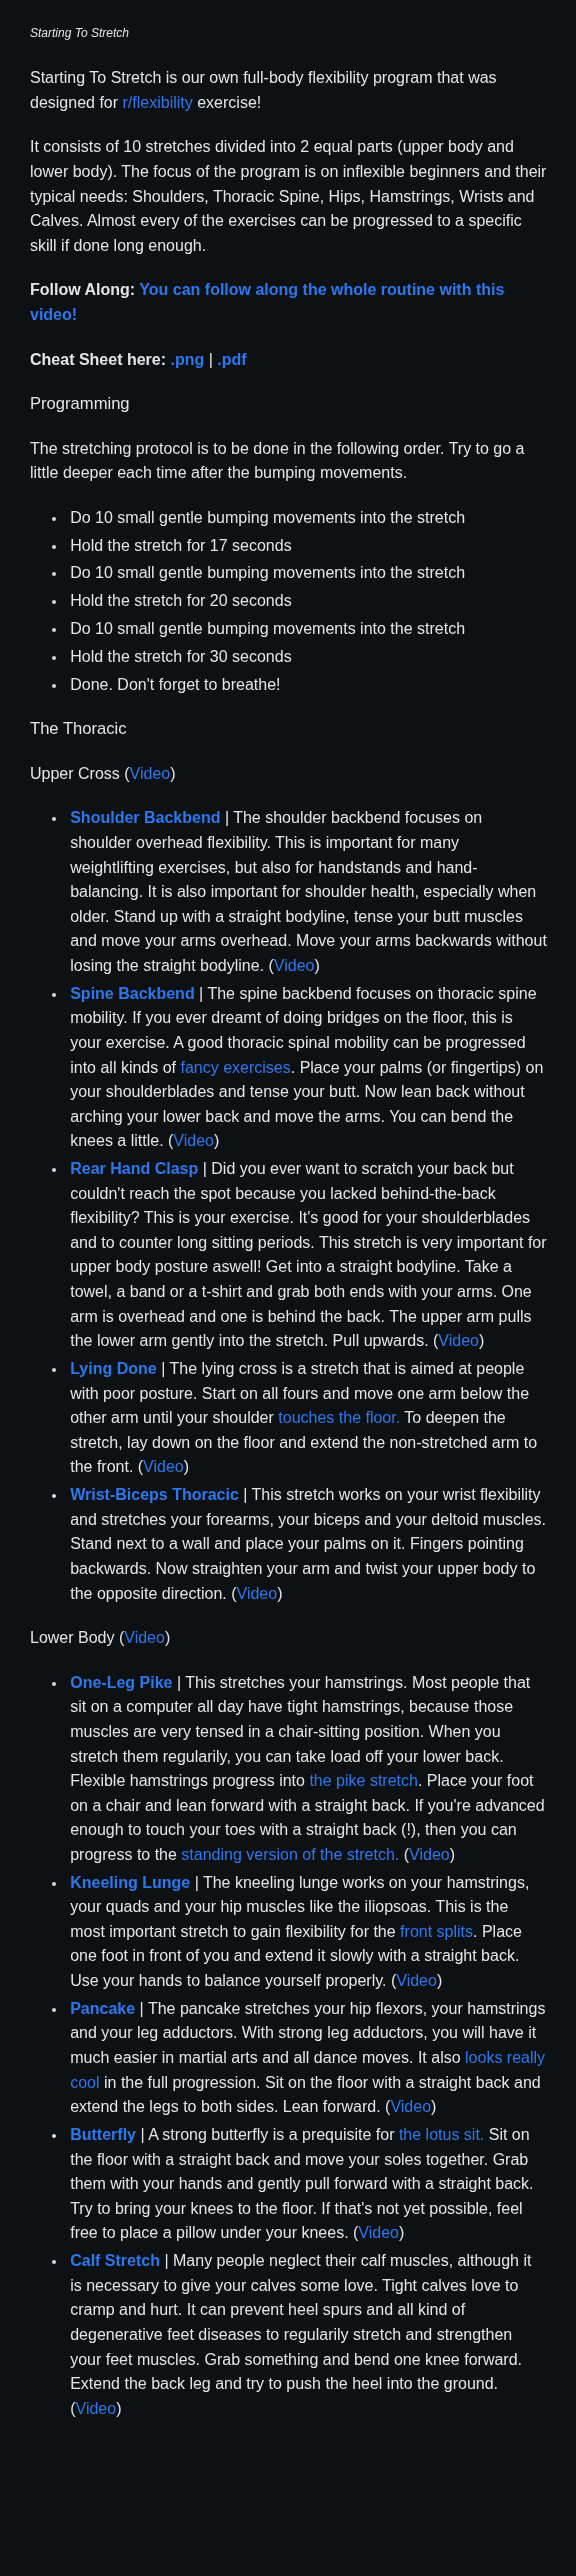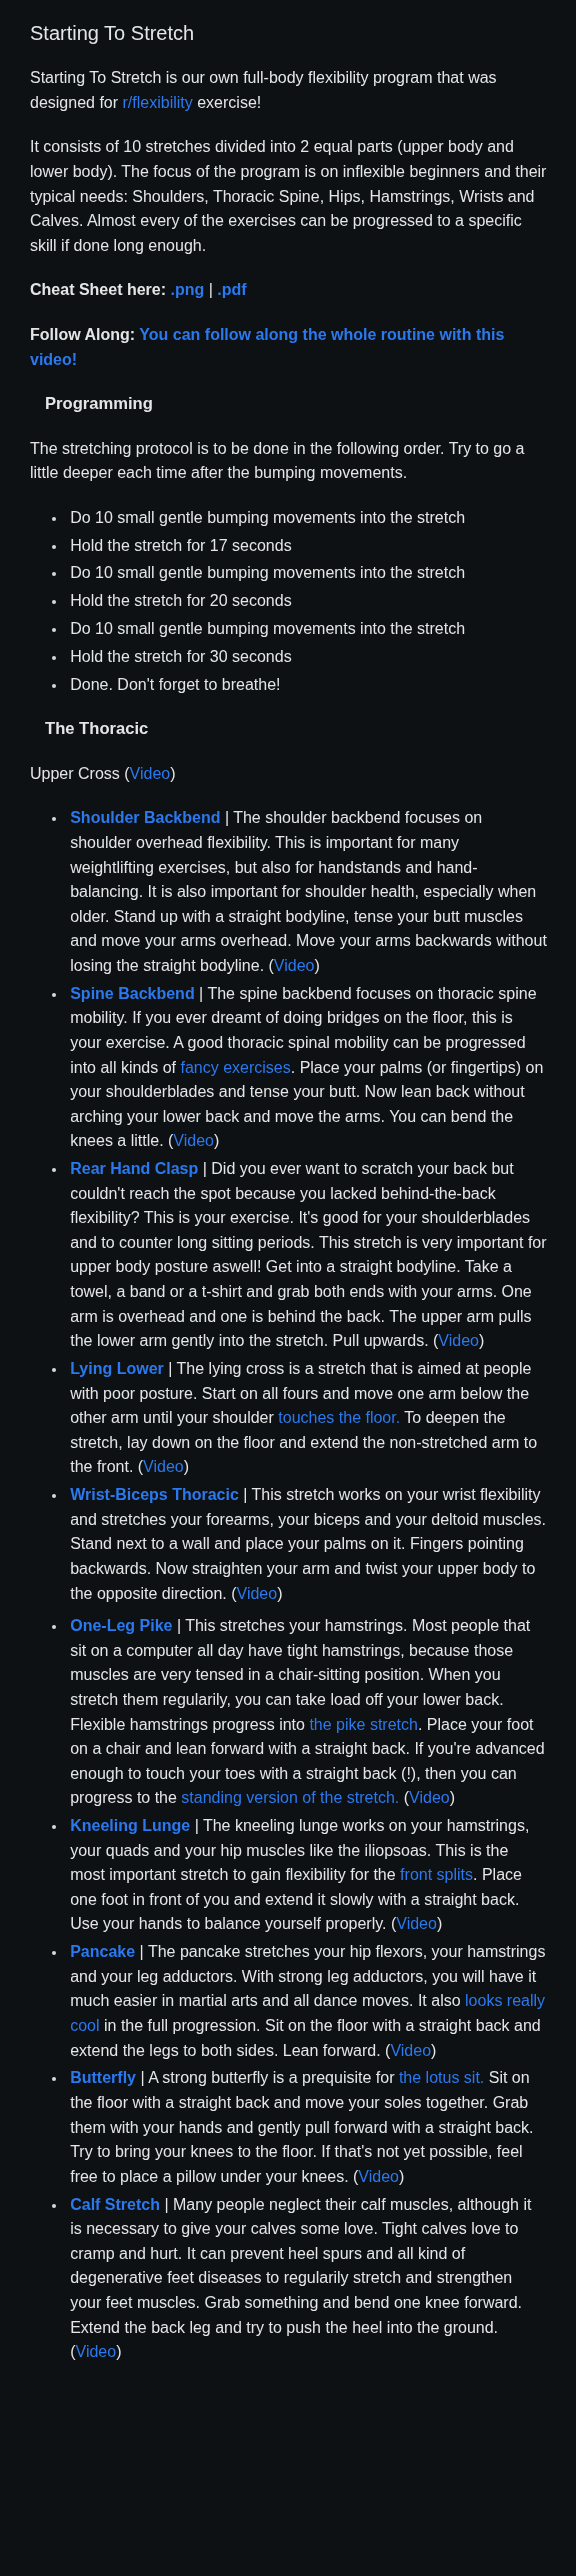--- a/index.html
+++ b/index.html
@@ -11,42 +11,42 @@
   *{box-sizing:border-box;}
   html,body{margin:0;padding:0;background:var(--background);}
   body{
     color:var(--text);
     font-family:"Liberation Sans","DejaVu Sans",sans-serif;
     font-size:16px;
     line-height:24.6px;
     width:577px;
   }
   main{padding:11.7px 30px 30px 30px;}
-  h1{font-size:20px;line-height:26px;font-weight:400;margin:8.5px 0 20px 0;}
-  h2{font-size:16.6px;line-height:24.6px;font-weight:700;margin:20px 15px;}
+  h1{font-size:12px;line-height:26px;font-weight:400;margin:8.5px 0 20px 0;font-style:italic;}
+  h2{font-size:16.6px;line-height:24.6px;font-weight:400;margin:20px 0;}
   p{margin:20px 0;}
   ul{margin:8px 0;padding-left:37px;}
   li{margin:3.2px 0;padding-left:3.2px;}
   li::marker{color:var(--bullet);font-size:14px;}
   a{color:var(--link);text-decoration:none;cursor:pointer;}
   .b{font-weight:700;}
 </style>
 </head>
 <body>
 
 <main>
   <h1>Starting To Stretch</h1>
 
   <p><span>Starting To Stretch is our own full-body flexibility program that was designed for </span><a href="#">r/flexibility</a><span> exercise!</span></p>
 
   <p><span>It consists of 10 stretches divided into 2 equal parts (upper body and lower body). The focus of the program is on inflexible beginners and their typical needs: Shoulders, Thoracic Spine, Hips, Hamstrings, Wrists and Calves. Almost every of the exercises can be progressed to a specific skill if done long enough.</span></p>
 
+  <p><span class="b">Follow Along: </span><a href="#" class="b">You can follow along the whole routine with this video!</a></p>
+
   <p><span class="b">Cheat Sheet here: </span><a href="#" class="b">.png</a><span> | </span><a href="#" class="b">.pdf</a></p>
-
-  <p><span class="b">Follow Along: </span><a href="#" class="b">You can follow along the whole routine with this video!</a></p>
 
   <h2>Programming</h2>
 
 
   <p><span>The stretching protocol is to be done in the following order. Try to go a little deeper each time after the bumping movements.</span></p>
 
   <ul>
       <li><span>Do 10 small gentle bumping movements into the stretch</span></li>
       <li><span>Hold the stretch for 17 seconds</span></li>
       <li><span>Do 10 small gentle bumping movements into the stretch</span></li>
@@ -57,24 +57,25 @@
     </ul>
 
   <h2>The Thoracic</h2>
 
   <p><span>Upper Cross (</span><a href="#">Video</a><span>)</span></p>
 
   <ul>
       <li><a href="#" class="b">Shoulder Backbend</a><span> | The shoulder backbend focuses on shoulder overhead flexibility. This is important for many weightlifting exercises, but also for handstands and hand-balancing. It is also important for shoulder health, especially when older. Stand up with a straight bodyline, tense your butt muscles and move your arms overhead. Move your arms backwards without losing the straight bodyline. (</span><a href="#">Video</a><span>)</span></li>
       <li><a href="#" class="b">Spine Backbend</a><span> | The spine backbend focuses on thoracic spine mobility. If you ever dreamt of doing bridges on the floor, this is your exercise. A good thoracic spinal mobility can be progressed into all kinds of </span><a href="#">fancy exercises</a><span>. Place your palms (or fingertips) on your shoulderblades and tense your butt. Now lean back without arching your lower back and move the arms. You can bend the knees a little. (</span><a href="#">Video</a><span>)</span></li>
       <li><a href="#" class="b">Rear Hand Clasp</a><span> | Did you ever want to scratch your back but couldn't reach the spot because you lacked behind-the-back flexibility? This is your exercise. It's good for your shoulderblades and to counter long sitting periods. This stretch is very important for upper body posture aswell! Get into a straight bodyline. Take a towel, a band or a t-shirt and grab both ends with your arms. One arm is overhead and one is behind the back. The upper arm pulls the lower arm gently into the stretch. Pull upwards. (</span><a href="#">Video</a><span>)</span></li>
-      <li><a href="#" class="b">Lying Lower</a><span> | The lying cross is a stretch that is aimed at people with poor posture. Start on all fours and move one arm below the other arm until your shoulder </span><a href="#">touches the floor.</a><span> To deepen the stretch, lay down on the floor and extend the non-stretched arm to the front. (</span><a href="#">Video</a><span>)</span></li>
+      <li><a href="#" class="b">Lying Done</a><span> | The lying cross is a stretch that is aimed at people with poor posture. Start on all fours and move one arm below the other arm until your shoulder </span><a href="#">touches the floor.</a><span> To deepen the stretch, lay down on the floor and extend the non-stretched arm to the front. (</span><a href="#">Video</a><span>)</span></li>
       <li><a href="#" class="b">Wrist-Biceps Thoracic</a><span> | This stretch works on your wrist flexibility and stretches your forearms, your biceps and your deltoid muscles. Stand next to a wall and place your palms on it. Fingers pointing backwards. Now straighten your arm and twist your upper body to the opposite direction. (</span><a href="#">Video</a><span>)</span></li>
     </ul>
 
+  <p><span>Lower Body (</span><a href="#">Video</a><span>)</span></p>
 
   <ul>
       <li><a href="#" class="b">One-Leg Pike</a><span> | This stretches your hamstrings. Most people that sit on a computer all day have tight hamstrings, because those muscles are very tensed in a chair-sitting position. When you stretch them regularily, you can take load off your lower back. Flexible hamstrings progress into </span><a href="#">the pike stretch</a><span>. Place your foot on a chair and lean forward with a straight back. If you're advanced enough to touch your toes with a straight back (!), then you can progress to the </span><a href="#">standing version of the stretch.</a><span> (</span><a href="#">Video</a><span>)</span></li>
       <li><a href="#" class="b">Kneeling Lunge</a><span> | The kneeling lunge works on your hamstrings, your quads and your hip muscles like the iliopsoas. This is the most important stretch to gain flexibility for the </span><a href="#">front splits</a><span>. Place one foot in front of you and extend it slowly with a straight back. Use your hands to balance yourself properly. (</span><a href="#">Video</a><span>)</span></li>
       <li><a href="#" class="b">Pancake</a><span> | The pancake stretches your hip flexors, your hamstrings and your leg adductors. With strong leg adductors, you will have it much easier in martial arts and all dance moves. It also </span><a href="#">looks really cool</a><span> in the full progression. Sit on the floor with a straight back and extend the legs to both sides. Lean forward. (</span><a href="#">Video</a><span>)</span></li>
       <li><a href="#" class="b">Butterfly</a><span> | A strong butterfly is a prequisite for </span><a href="#">the lotus sit.</a><span> Sit on the floor with a straight back and move your soles together. Grab them with your hands and gently pull forward with a straight back. Try to bring your knees to the floor. If that's not yet possible, feel free to place a pillow under your knees. (</span><a href="#">Video</a><span>)</span></li>
       <li><a href="#" class="b">Calf Stretch</a><span> | Many people neglect their calf muscles, although it is necessary to give your calves some love. Tight calves love to cramp and hurt. It can prevent heel spurs and all kind of degenerative feet diseases to regularily stretch and strengthen your feet muscles. Grab something and bend one knee forward. Extend the back leg and try to push the heel into the ground. (</span><a href="#">Video</a><span>)</span></li>
     </ul>
 </main>
 

